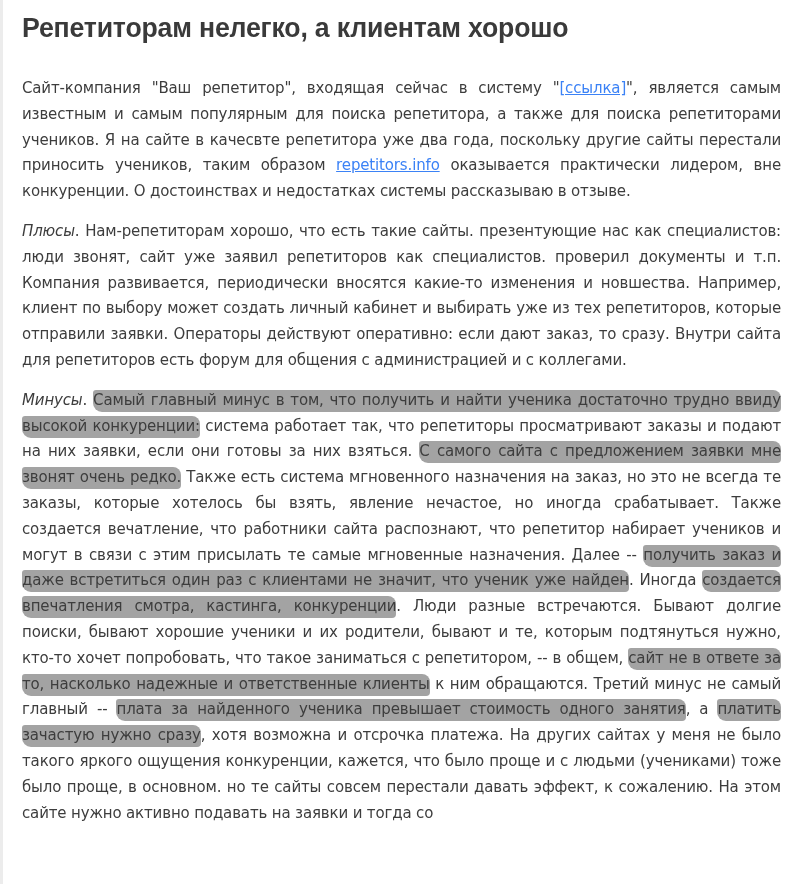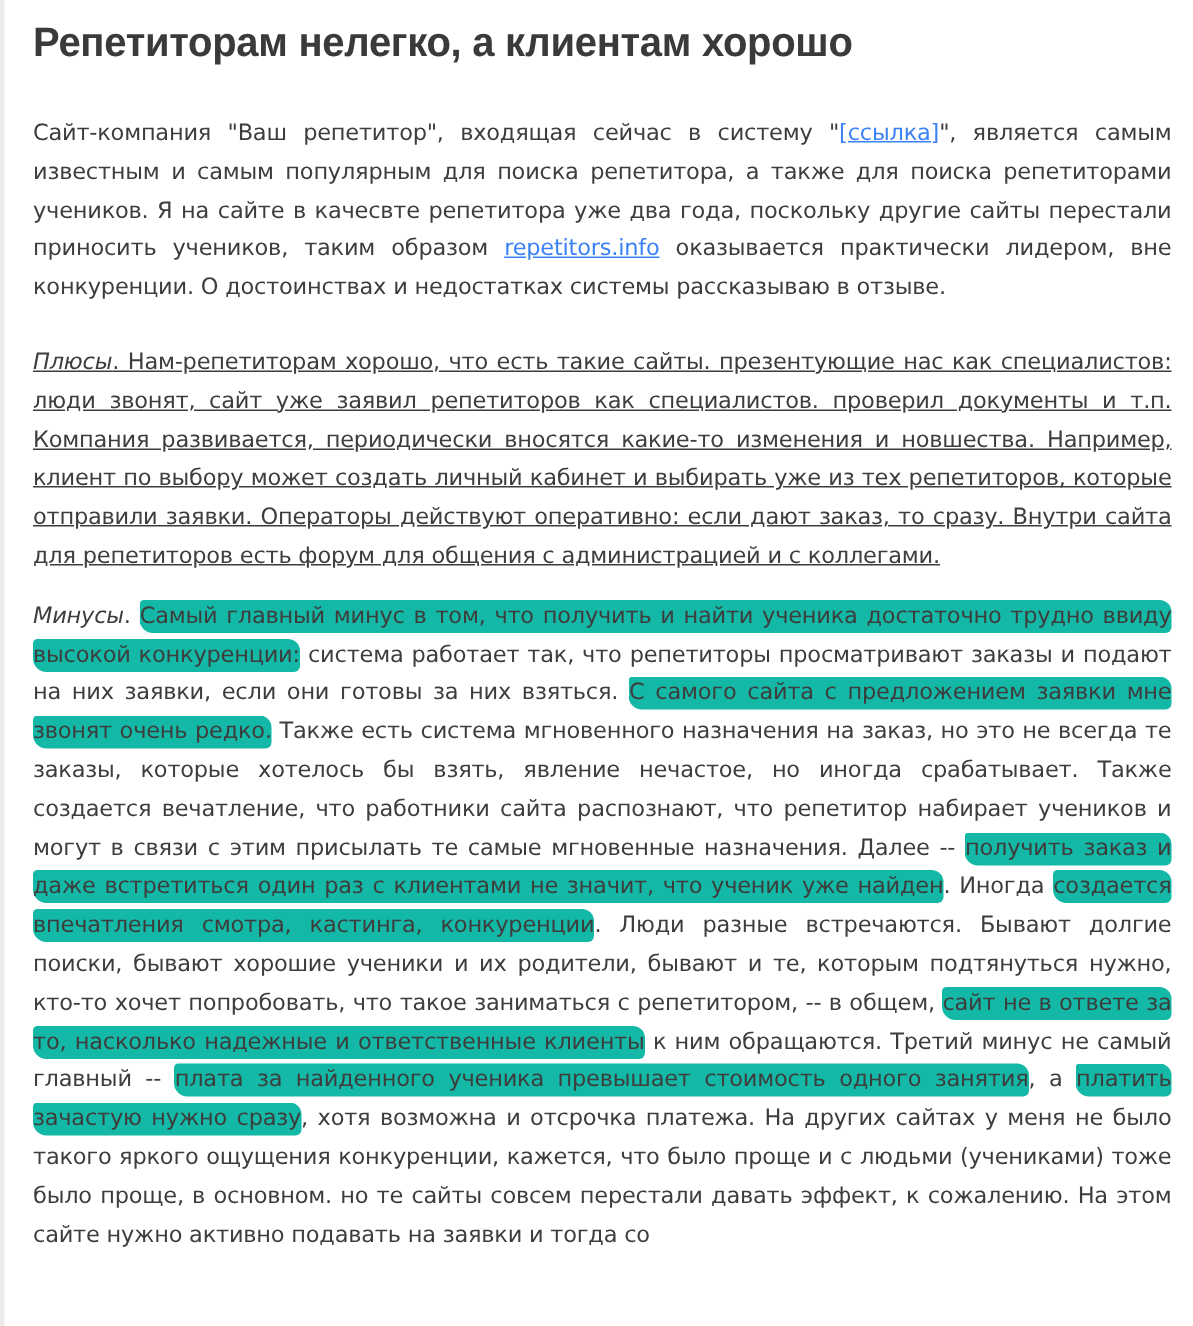--- a/index.html
+++ b/index.html
@@ -42,29 +42,29 @@
     }
     p.para {
       margin: 0;
       font-size: 15px;
       line-height: 25.8px;
       text-align: justify;
       color: #3d3d3d;
       letter-spacing: -0.15px;
     }
     p.intro { margin-top: 32px; }
-    p.pros { margin-top: 24px; text-decoration: underline; }
+    p.pros { margin-top: 14px; }
     p.cons { margin-top: 14px; }
     em.lead { font-style: italic; }
     a.link {
       color: #3b82f6;
       text-decoration: underline;
     }
     mark.hl {
-      background: #14b8a6;
+      background: #a3a3a3;
       color: #3d3d3d;
       padding: 1px 0 3px 0;
       border-radius: 3px 8px 4px 9px;
       box-decoration-break: clone;
       -webkit-box-decoration-break: clone;
     }
   </style>
 </head>
 <body>
 

